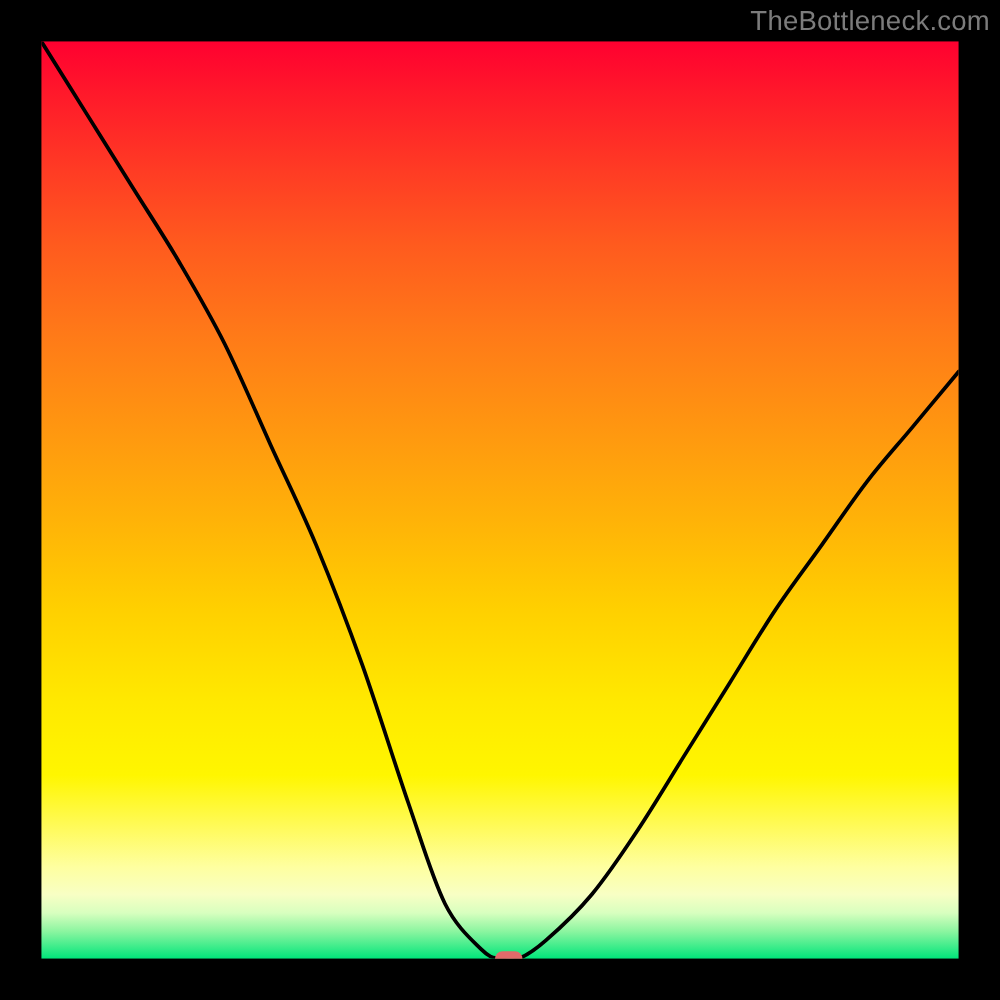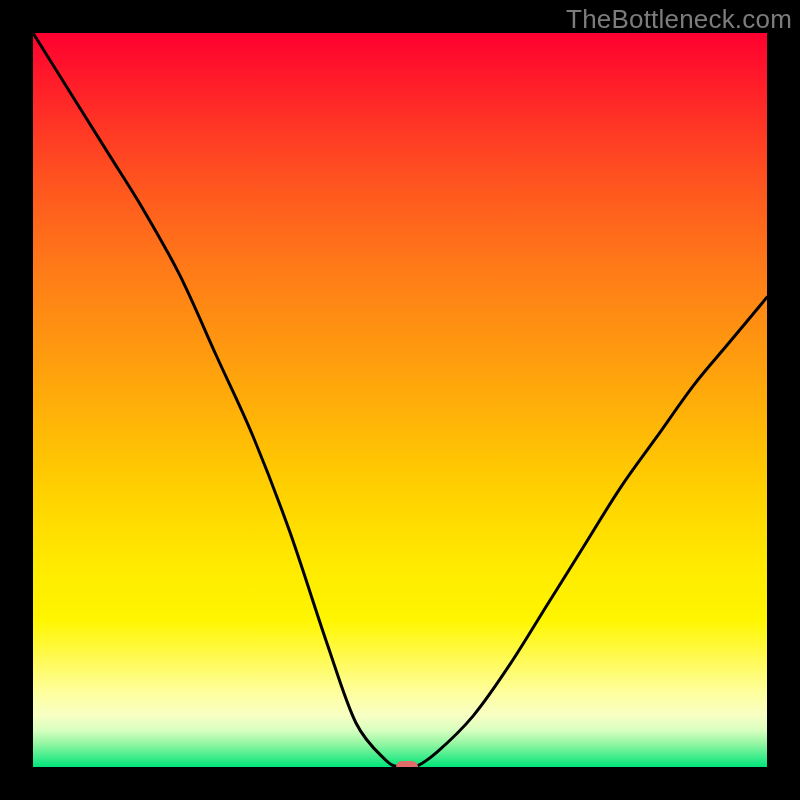--- a/index.html
+++ b/index.html
@@ -45,21 +45,21 @@
       #d8ffbf 95%,
       #8cf5a0 97%,
       #00e57a 100%
     );
   }
   .watermark {
     position: absolute;
     top: 4px;
     right: 8px;
     color: #7c7c7c;
-    font-size: 26px;
+    font-size: 22px;
     letter-spacing: 0.2px;
     font-weight: 500;
     user-select: none;
   }
   .curve {
     position: absolute;
     inset: 0;
     width: 734px;
     height: 734px;
   }

